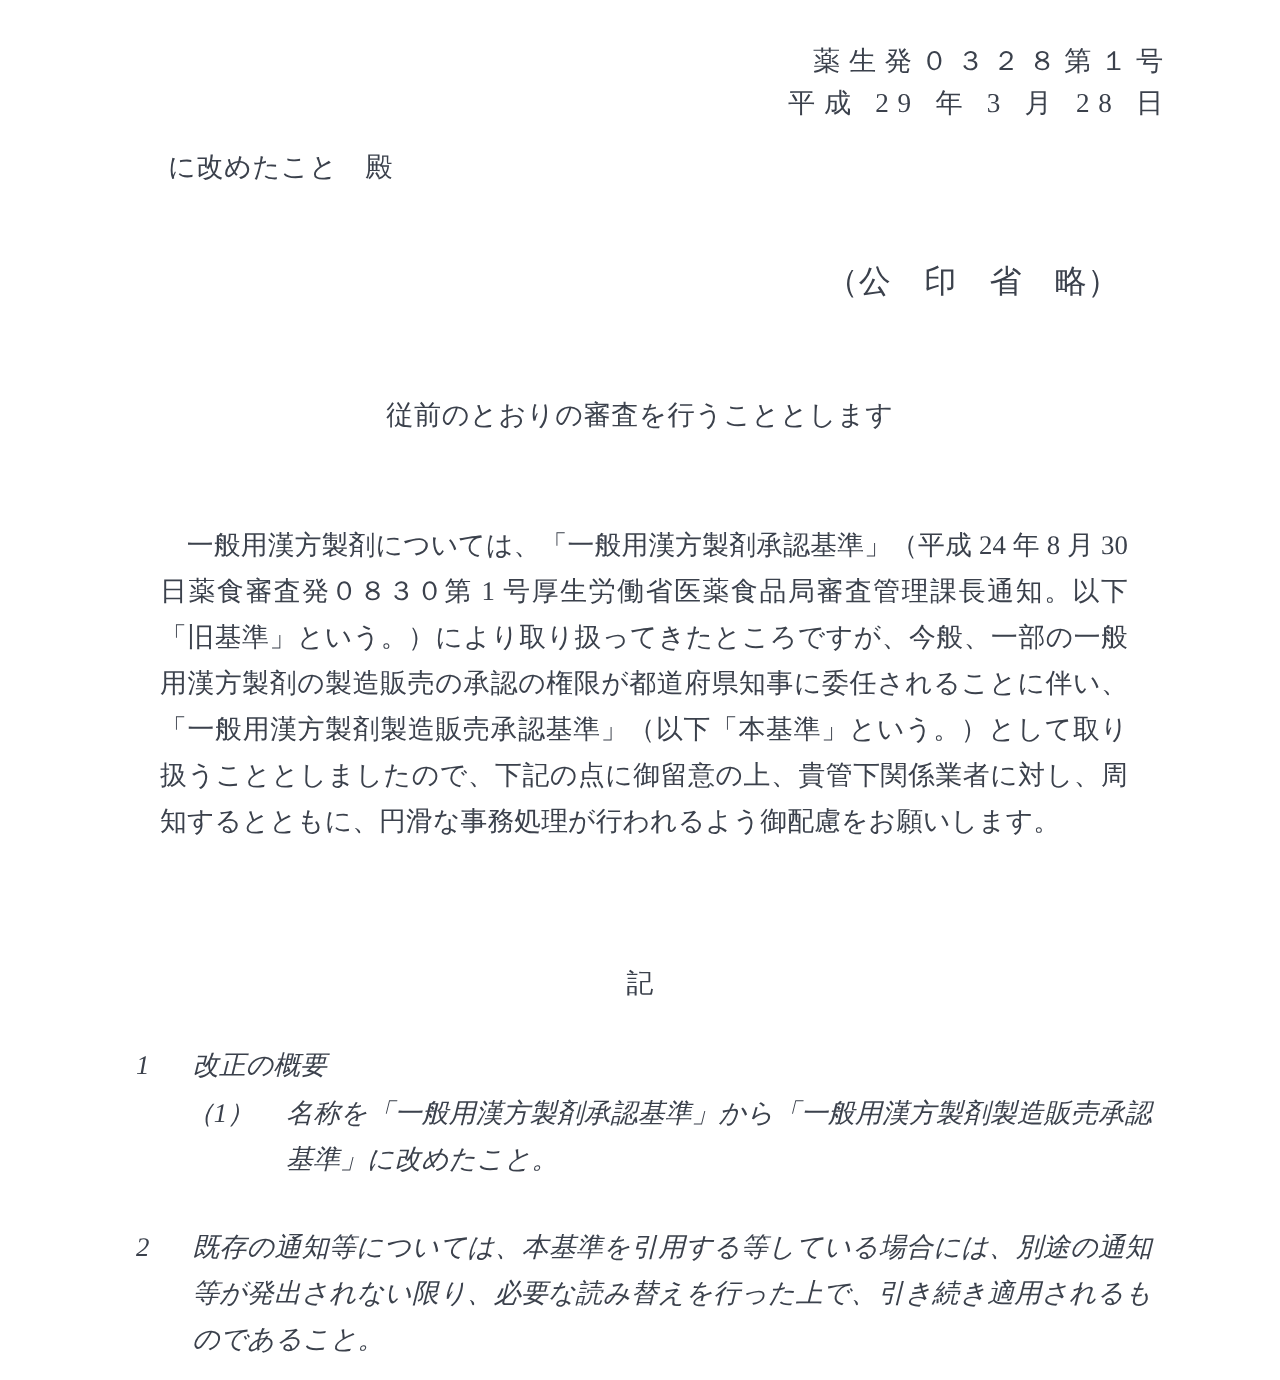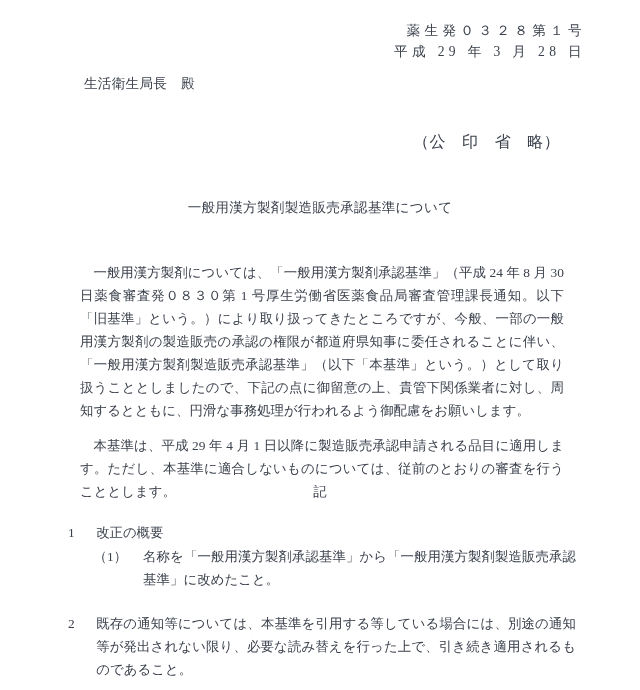--- a/index.html
+++ b/index.html
@@ -112,20 +112,21 @@
   
   .sections {
     position: absolute;
     top: 521px;
     left: 68px;
     width: 508px;
   }
 
   .section {
     margin-bottom: 4px;
+    font-style: italic;
   }
 
   .section-head {
     font-size: 13.4px;
     line-height: 1.72;
     display: block;
     white-space: nowrap;
   }
   .section-num {
     display: inline-block;
@@ -171,31 +172,30 @@
 </head>
 <body>
 
 <div class="page">
 
   <div class="header-block">
     <div class="header-line">薬生発０３２８第１号</div>
     <div class="header-line">平成 29 年 3 月 28 日</div>
   </div>
 
-  <div class="addressee">生活衛生局長　殿</div>
+  <div class="addressee">に改めたこと　殿</div>
 
   <div class="sender-block">
     <div class="sender-seal">（公　印　省　略）</div>
   </div>
 
-  <div class="doc-title">一般用漢方製剤製造販売承認基準について</div>
+  <div class="doc-title">従前のとおりの審査を行うこととします</div>
 
   <div class="body-block">
     <p class="para">一般用漢方製剤については、「一般用漢方製剤承認基準」（平成 24 年 8 月 30 日薬食審査発０８３０第 1 号厚生労働省医薬食品局審査管理課長通知。以下「旧基準」という。）により取り扱ってきたところですが、今般、一部の一般用漢方製剤の製造販売の承認の権限が都道府県知事に委任されることに伴い、「一般用漢方製剤製造販売承認基準」（以下「本基準」という。）として取り扱うこととしましたので、下記の点に御留意の上、貴管下関係業者に対し、周知するとともに、円滑な事務処理が行われるよう御配慮をお願いします。</p>
-    <p class="para">本基準は、平成 29 年 4 月 1 日以降に製造販売承認申請される品目に適用します。ただし、本基準に適合しないものについては、従前のとおりの審査を行うこととします。</p>
   </div>
 
   <div class="kioku">記</div>
 
   <div class="sections">
 
     <div class="section">
       <div class="section-head">
         <span class="section-num">1</span><span>改正の概要</span>
       </div>

